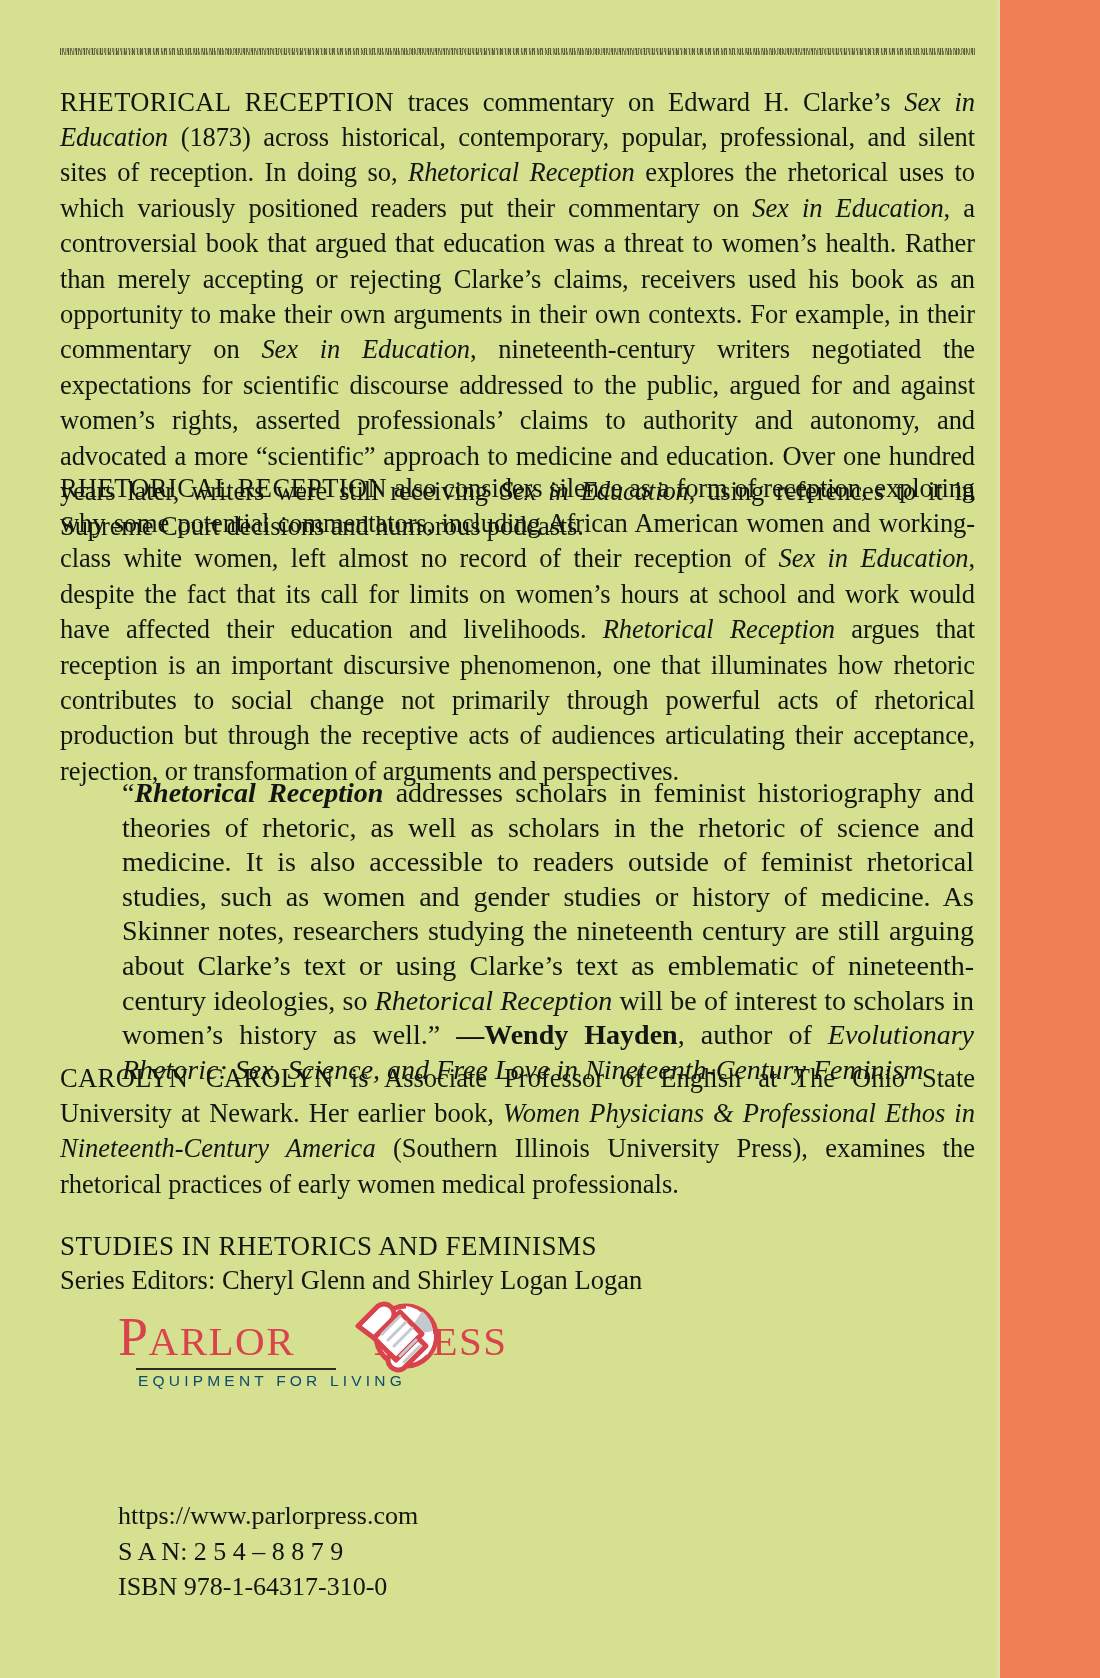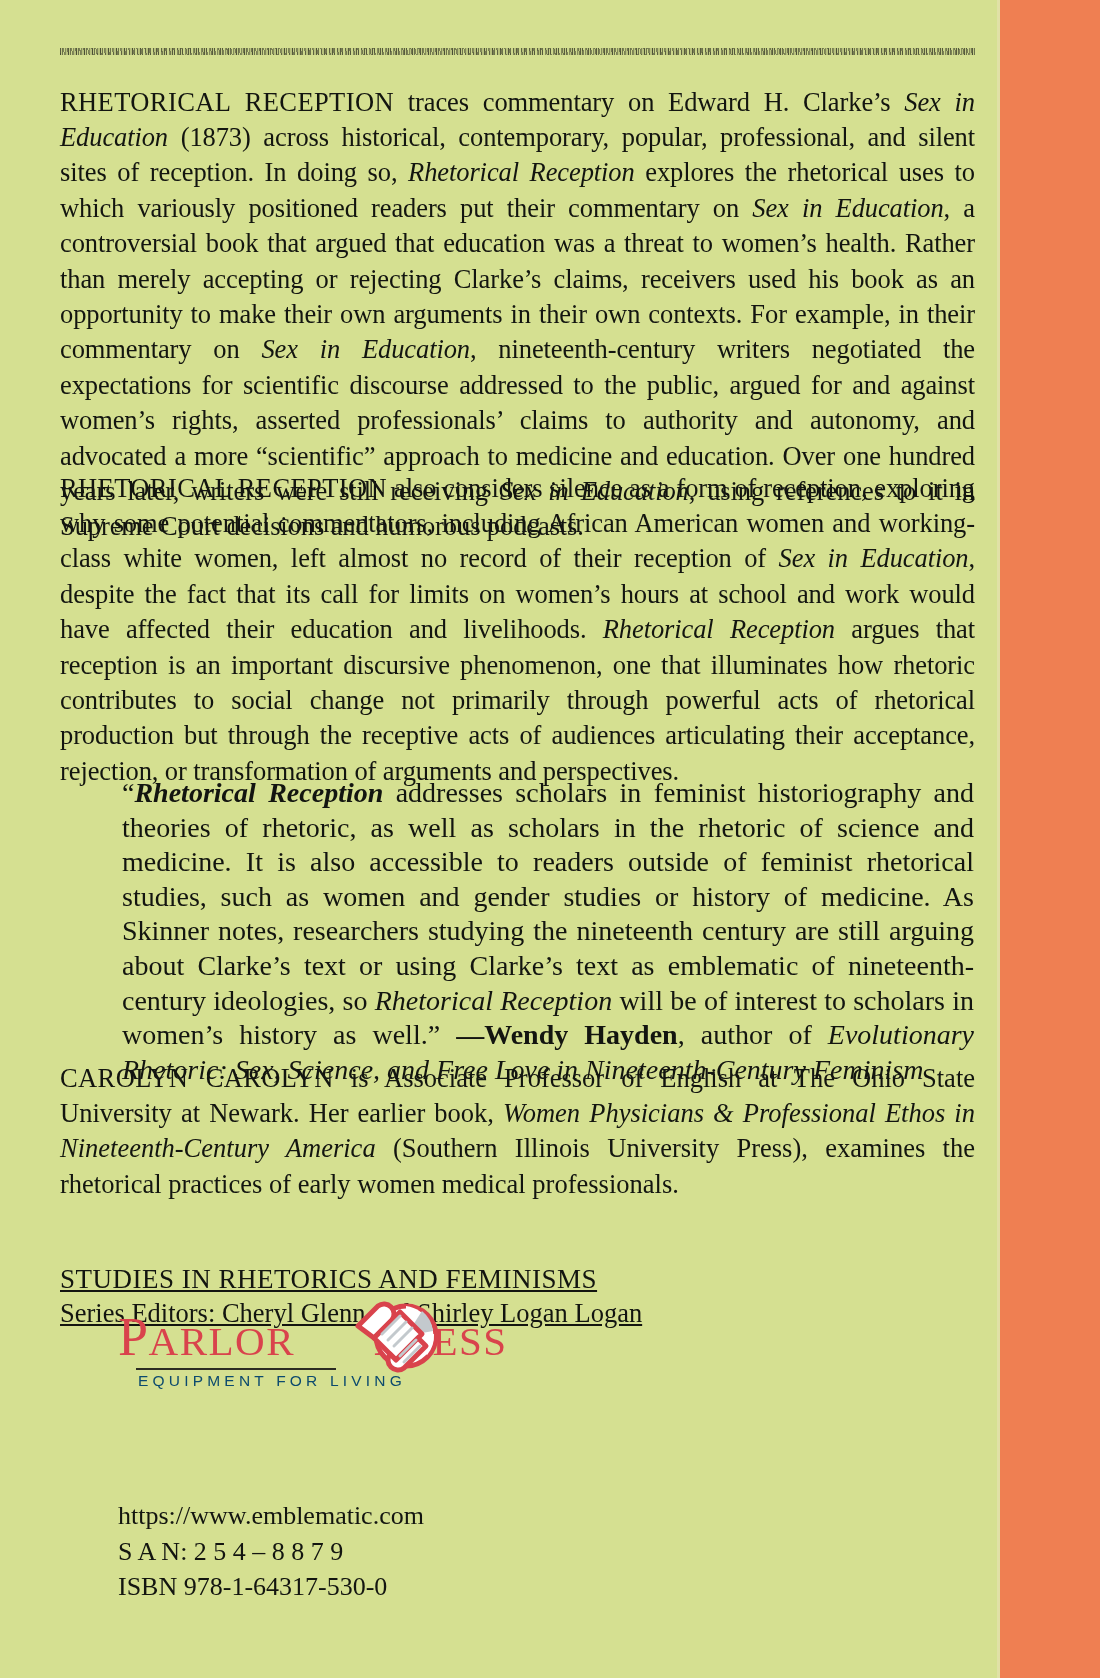--- a/index.html
+++ b/index.html
@@ -115,23 +115,22 @@
     line-height: 35.4px;
     text-align: justify;
     hyphens: auto;
     -webkit-hyphens: auto;
   }
 
   
   .series {
     position: absolute;
     left: 0;
-    top: 1262px;
-    width: 915px;
-    text-decoration: underline;
+    top: 1229px;
+    width: 915px;
   }
   .series-title {
     font-size: 27px;
     letter-spacing: .5px;
     line-height: 34px;
     font-weight: normal;
   }
   .series-editors {
     font-size: 26.5px;
     line-height: 35px;
@@ -247,19 +246,19 @@
             <line x1="58" y1="58" x2="76" y2="40"></line>
             <line x1="64" y1="64" x2="82" y2="46"></line>
             <line x1="70" y1="74" x2="86" y2="58"></line>
             <line x1="74" y1="80" x2="90" y2="64"></line>
           </g>
         </svg>
       </div>
     </div>
 
     <div class="imprint">
-      <div>https://www.emblematic.com</div>
+      <div>https://www.parlorpress.com</div>
       <div>S A N: 2 5 4 – 8 8 7 9</div>
-      <div>ISBN 978-1-64317-530-0</div>
+      <div>ISBN 978-1-64317-310-0</div>
     </div>
 
   </div>
 </div>
 
 </body></html>

